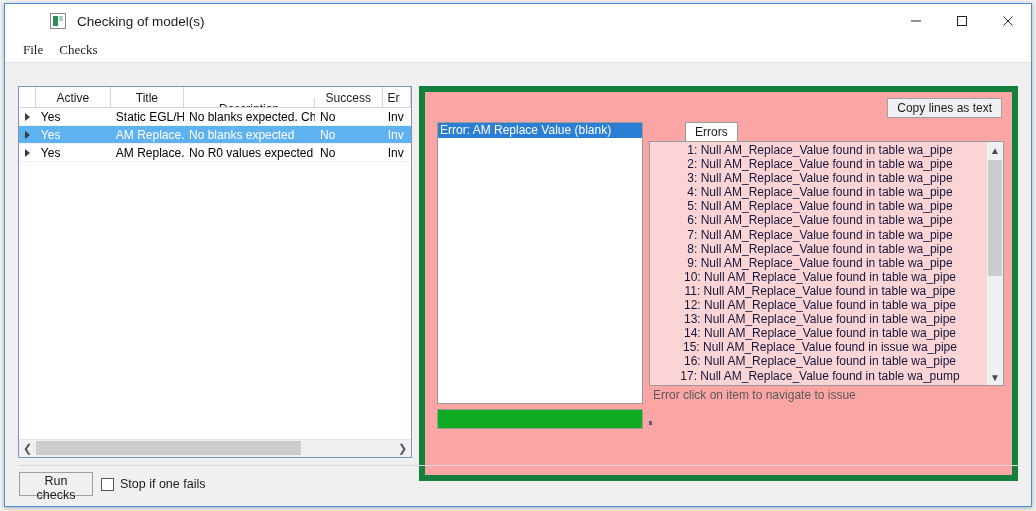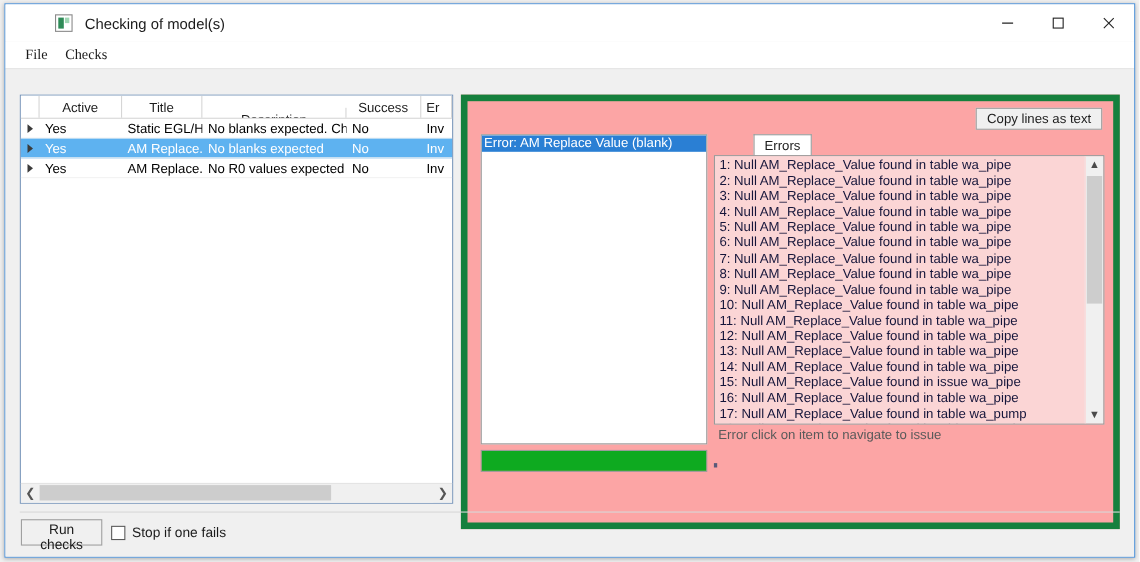--- a/index.html
+++ b/index.html
@@ -312,20 +312,21 @@
     border: 1px solid #9a9a9a;
     background: #fbd5d5;
     display: flex;
     overflow: hidden;
   }
   .errors-list {
     flex: 1 1 auto;
     background: #fbd5d5;
     overflow: hidden;
     padding-top: 1px;
+    text-align: center;
   }
   .err-row {
     height: 14.1px;
     line-height: 14.1px;
     font-size: 12px;
     color: #15153a;
     padding-left: 4px;
     white-space: nowrap;
     overflow: hidden;
   }

